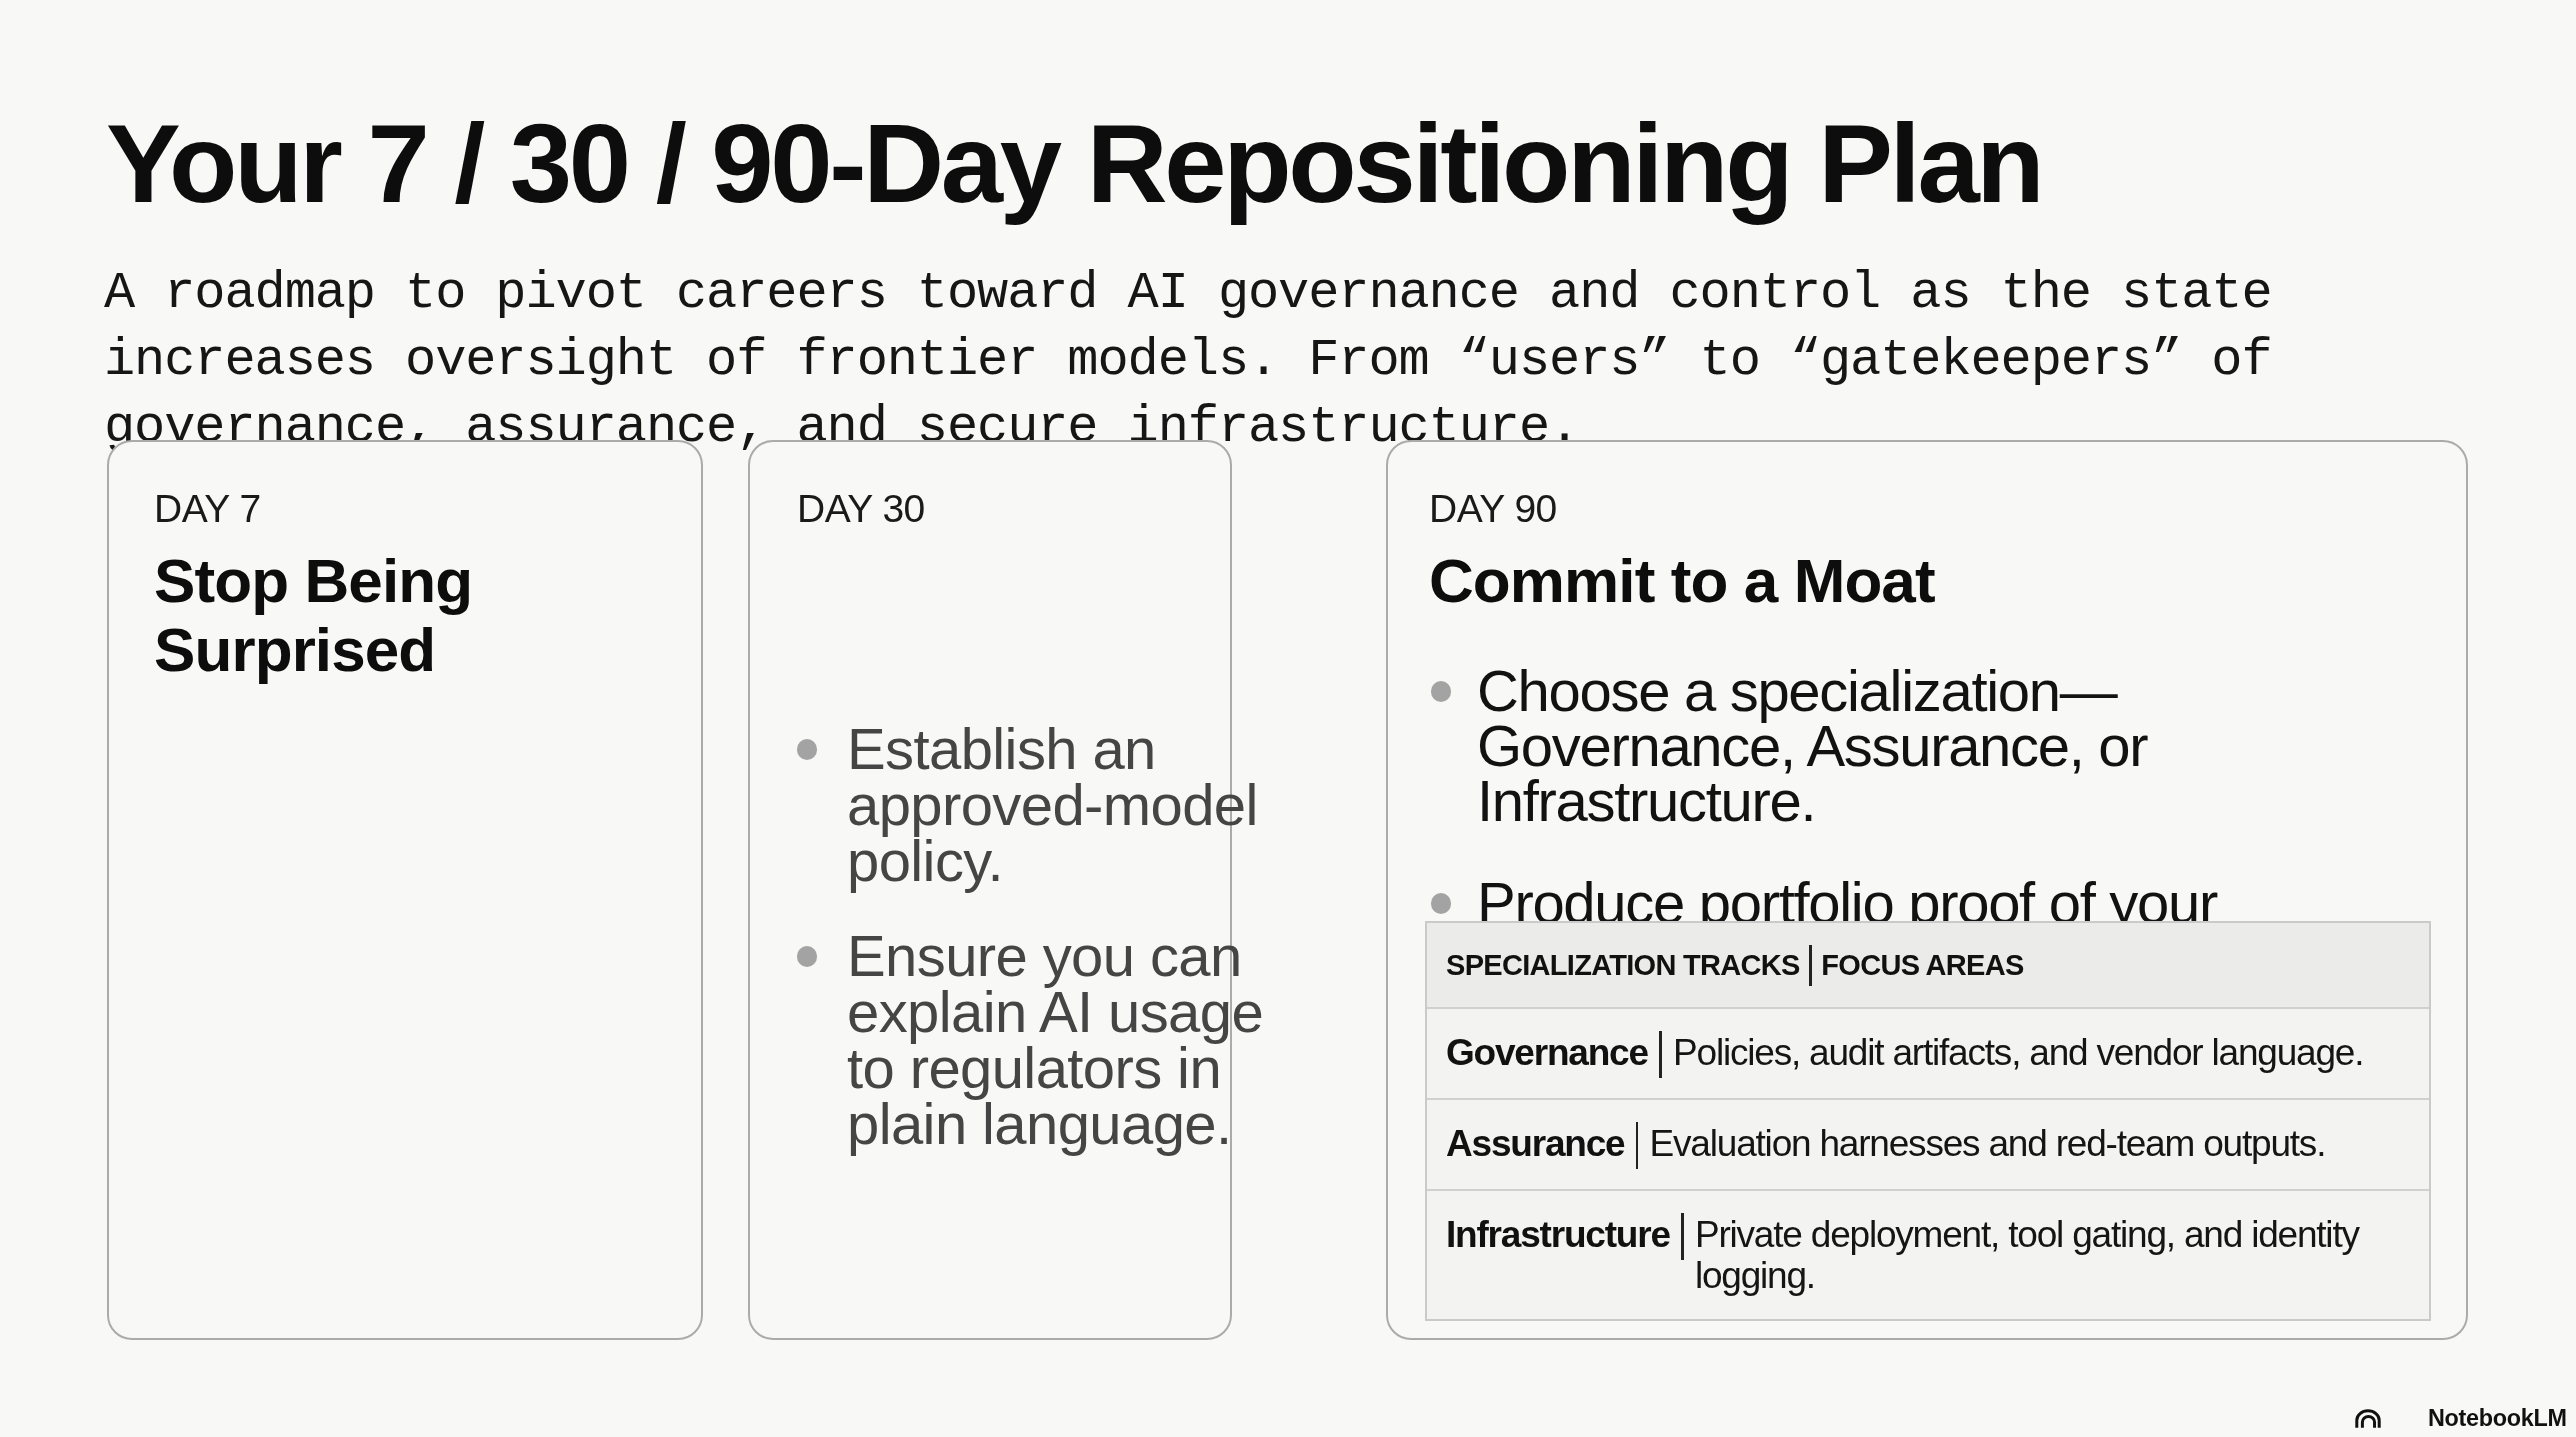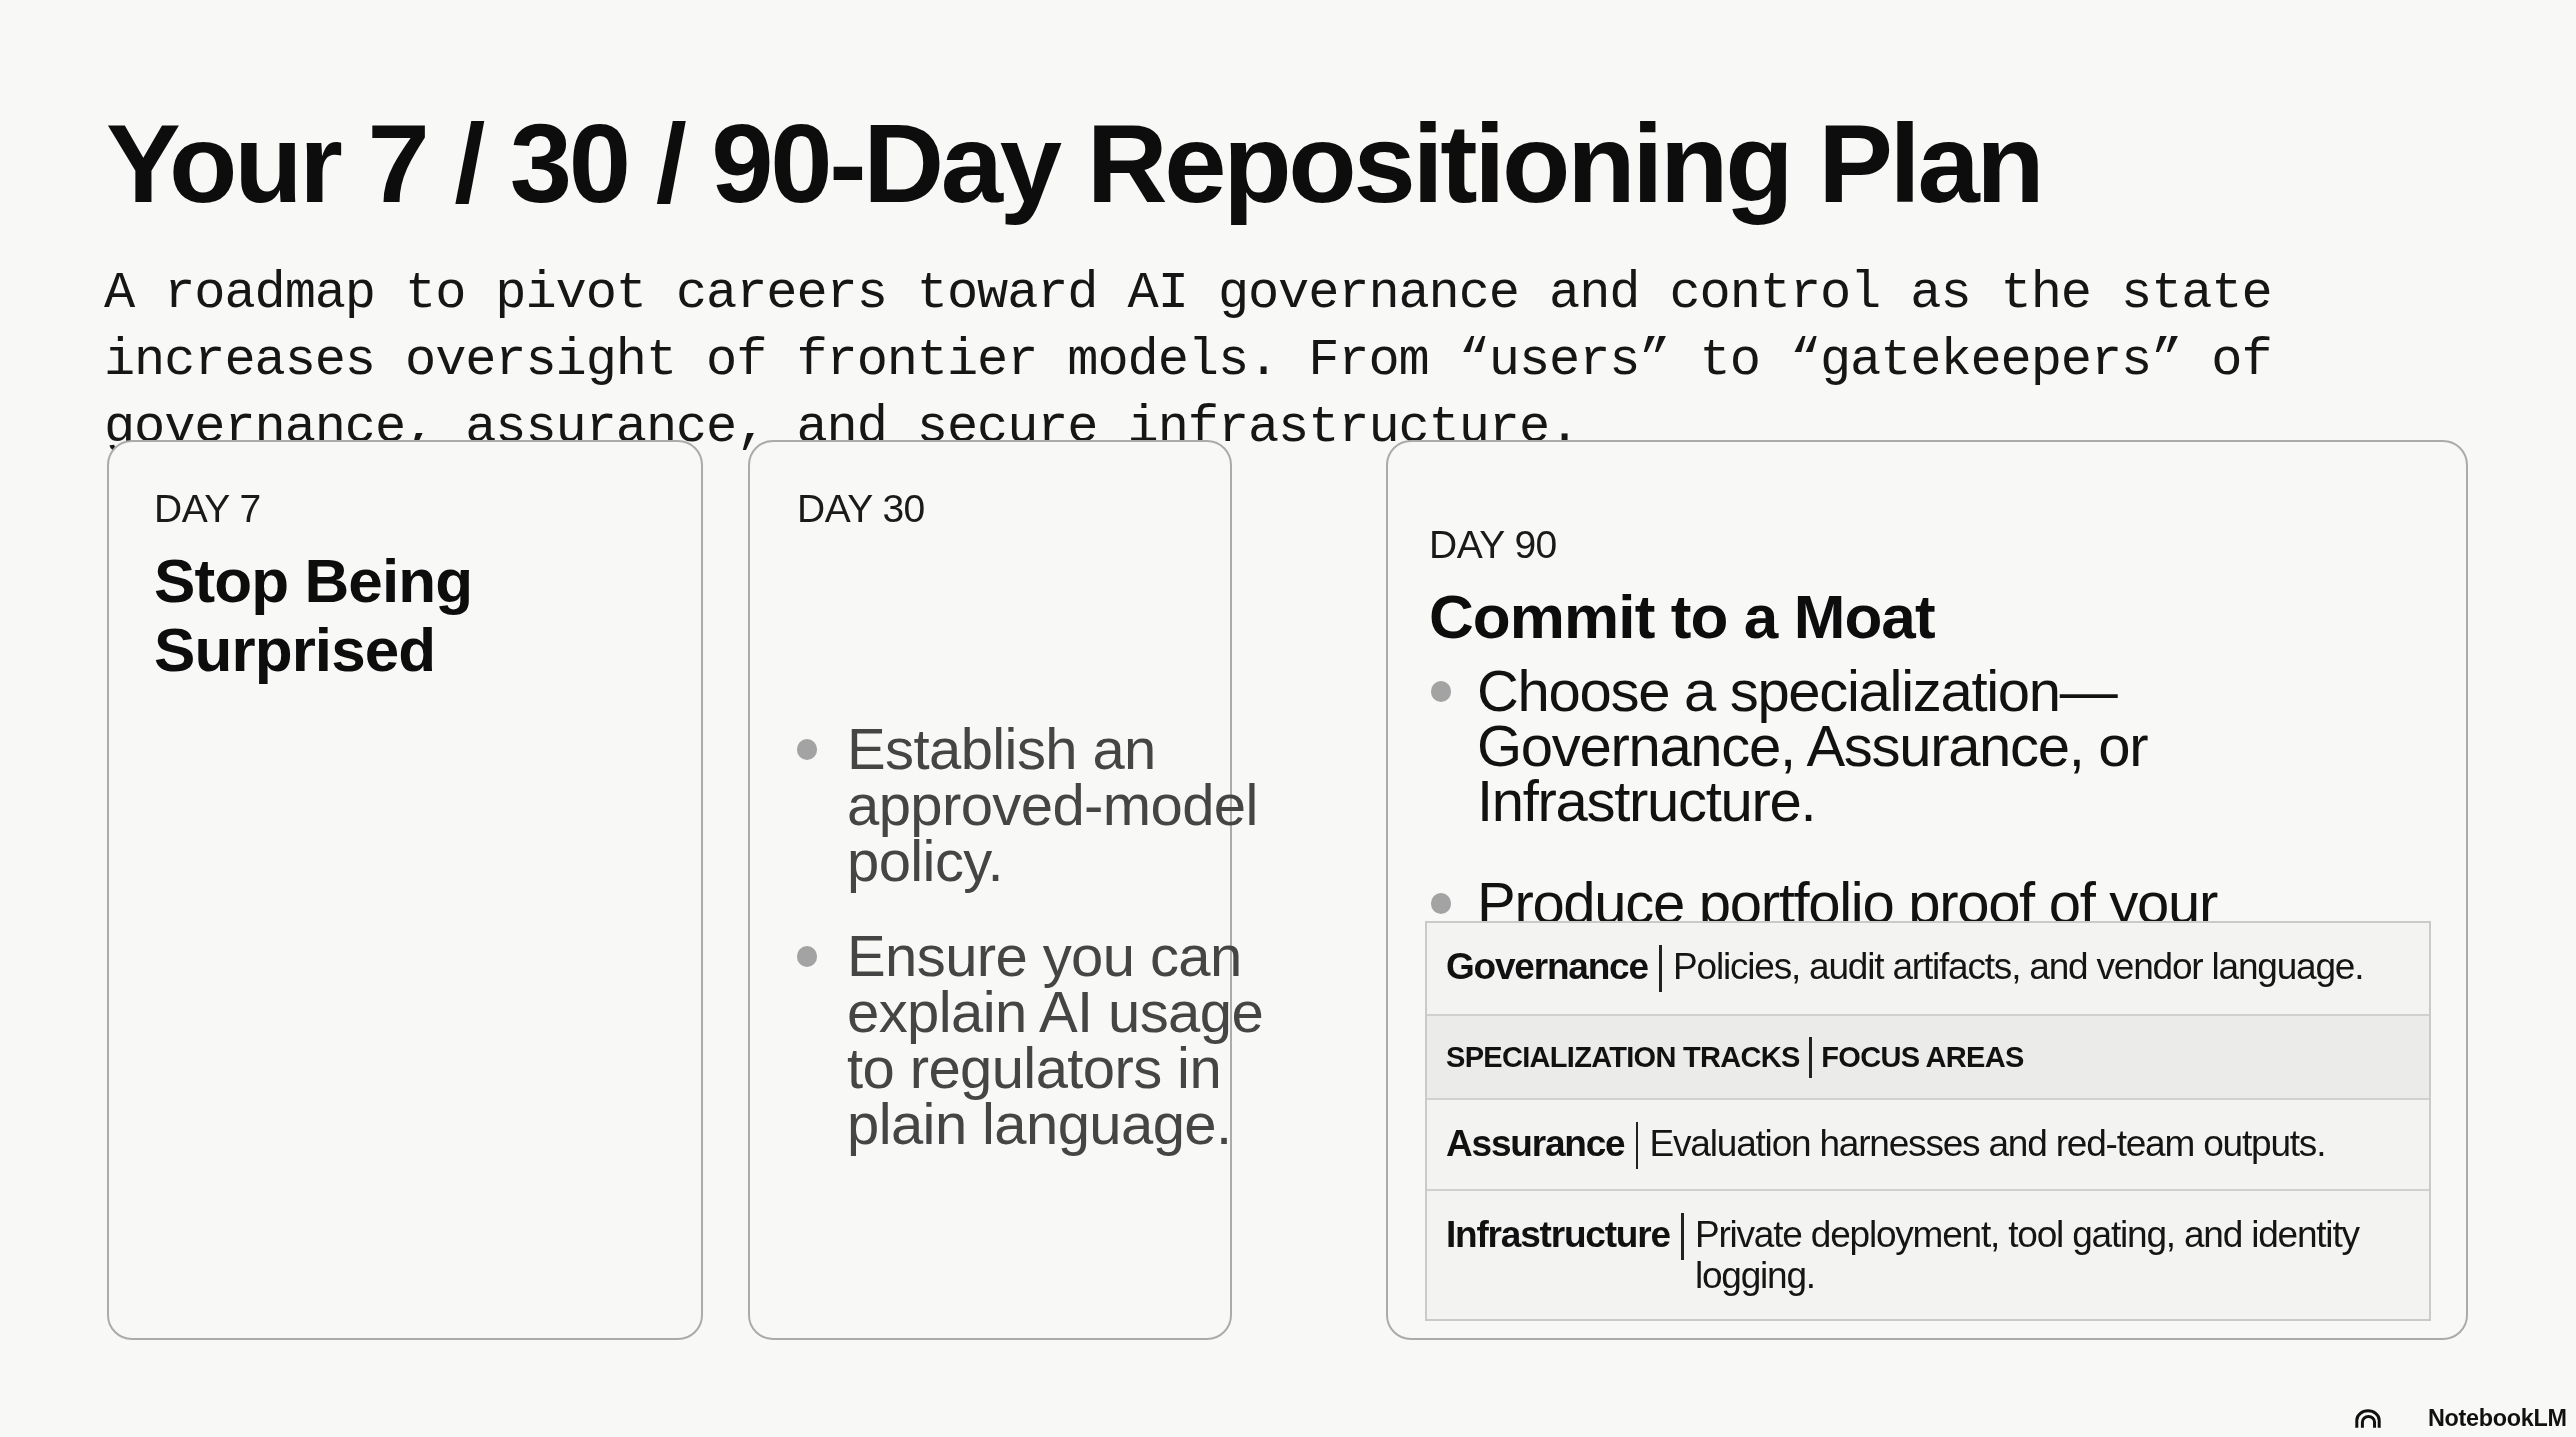--- a/index.html
+++ b/index.html
@@ -29,21 +29,21 @@
   }
   .card.c1 { left: 107px; width: 596px; }
   .card.c2 { left: 748px; width: 484px; }
   .card.c3 { left: 1386px; width: 1082px; }
   .day-label {
     position: absolute; top: 47px;
     font-size: 39px; line-height: 39px; color: #1a1a1a; letter-spacing: -0.5px;
   }
   .c1 .day-label, .c1 .heading { left: 45px; }
   .c2 .day-label, .c2 .heading { left: 47px; }
-  .c3 .day-label, .c3 .heading { left: 41px; margin-top: 36px; }
+  .c3 .day-label, .c3 .heading { left: 41px; }
   .heading {
     position: absolute; top: 104px;
     font-size: 62px; line-height: 69px; font-weight: 700; color: #0d0d0d;
     letter-spacing: -0.9px; margin: 0;
   }
   .bullets {
     position: absolute; list-style: none; margin: 0; padding: 0;
   }
   .c1 .bullets { top: 279px; left: 43px; width: 524px; }
   .c2 .bullets { top: 279px; left: 43px; width: 524px; }
@@ -134,29 +134,29 @@
       <span class="dot"></span>
       <span>Choose a specialization—Governance, Assurance, or Infrastructure.</span>
     </li>
     <li class="bullet">
       <span class="dot"></span>
       <span>Produce portfolio proof of your expertise.</span>
     </li>
   </ul>
 
   <div class="table">
+    <div class="trow header">
+      <span class="cell-track">SPECIALIZATION TRACKS</span>
+      <span class="sep"></span>
+      <span class="cell-focus">FOCUS AREAS</span>
+    </div>
     <div class="trow body">
       <span class="cell-track">Governance</span>
       <span class="sep"></span>
       <span class="cell-focus">Policies, audit artifacts, and vendor language.</span>
-    </div>
-    <div class="trow header">
-      <span class="cell-track">SPECIALIZATION TRACKS</span>
-      <span class="sep"></span>
-      <span class="cell-focus">FOCUS AREAS</span>
     </div>
     <div class="trow body">
       <span class="cell-track">Assurance</span>
       <span class="sep"></span>
       <span class="cell-focus">Evaluation harnesses and red-team outputs.</span>
     </div>
     <div class="trow body tall">
       <span class="cell-track">Infrastructure</span>
       <span class="sep"></span>
       <span class="cell-focus">Private deployment, tool gating, and identity logging.</span>

